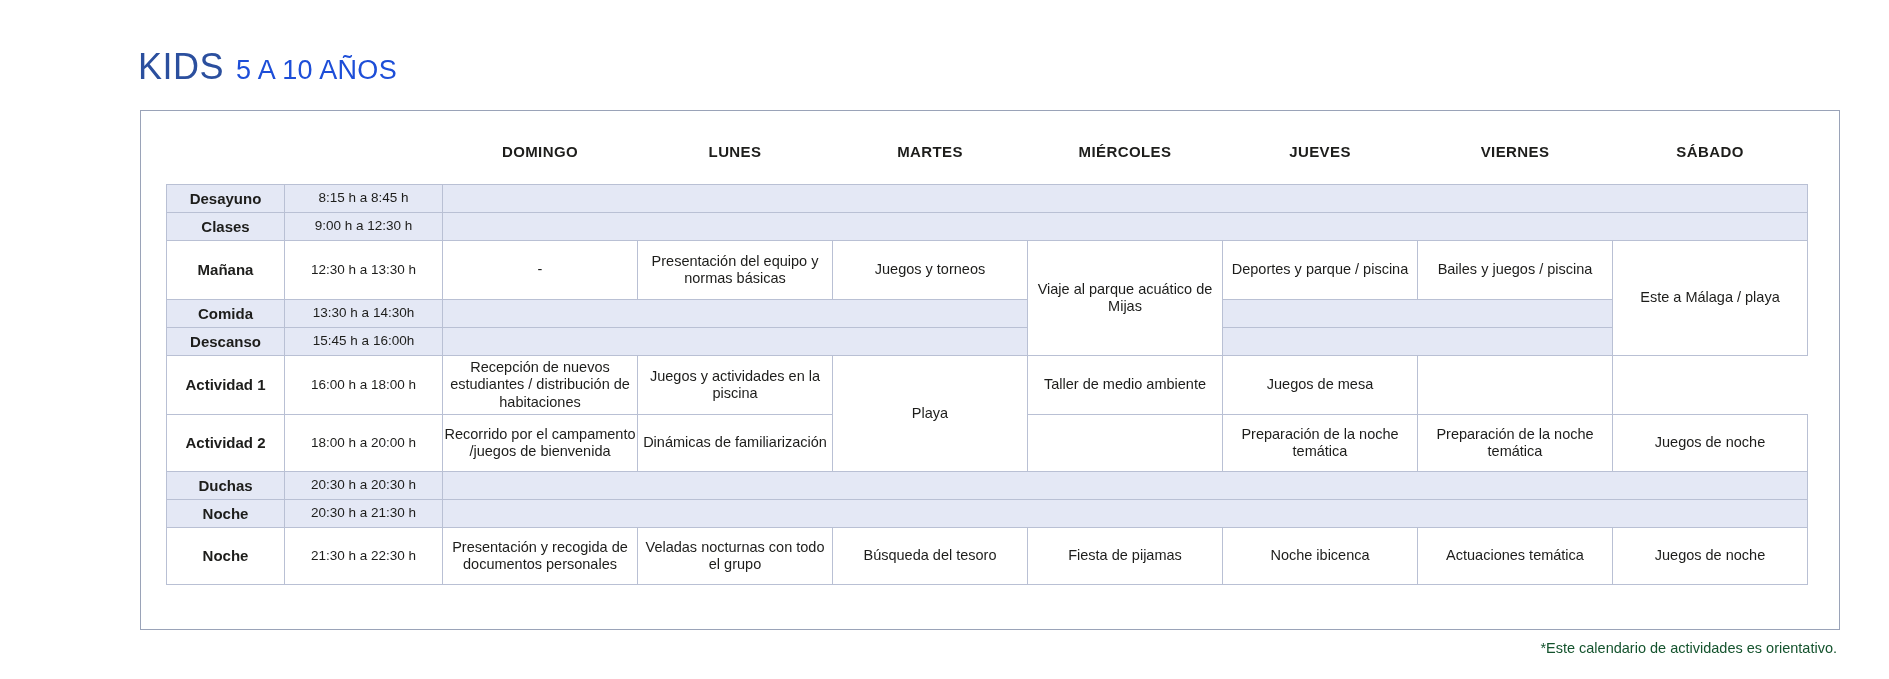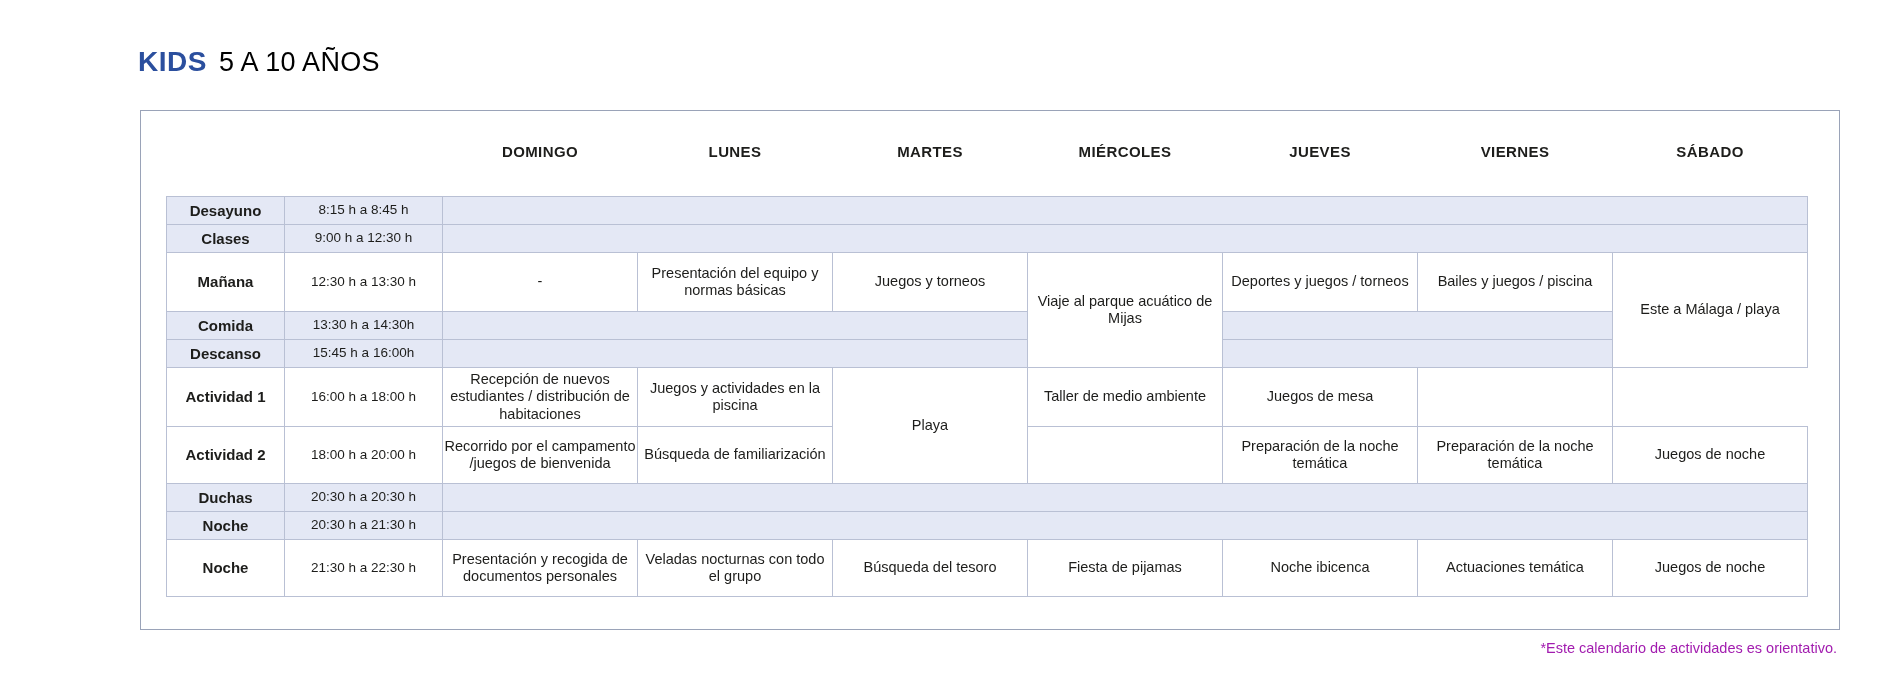--- a/index.html
+++ b/index.html
@@ -22,29 +22,29 @@
   
   .title-row {
     position: absolute;
     left: 138px;
     top: 46px;
     display: flex;
     align-items: baseline;
     gap: 12px;
   }
   .title-main {
-    font-size: 28px;
-    font-weight: bold;
+    font-size: 36px;
+    font-weight: normal;
     color: #2b4f9e;
     letter-spacing: 0.5px;
   }
   .title-sub {
     font-size: 27px;
     font-weight: normal;
-    color: #000000;
+    color: #1d4ed8;
     letter-spacing: 0.3px;
   }
   
   .frame {
     position: absolute;
     left: 140px;
     top: 110px;
     width: 1700px;
     height: 520px;
     border: 1px solid #9aa3b8;
@@ -73,21 +73,21 @@
     line-height: 1.2;
   }
   
   tr.head th {
     border: none;
     font-size: 15px;
     font-weight: bold;
     letter-spacing: 0.4px;
     height: 44px;
     color: #1d1d1b;
-    padding-bottom: 22px;
+    padding-bottom: 10px;
   }
   td.label {
     text-align: left;
     padding-left: 12px;
     font-weight: bold;
     font-size: 15px;
     white-space: nowrap;
   }
   td.time {
     text-align: left;
@@ -108,21 +108,21 @@
     background: #ffffff;
   }
   td.band-fill { background: #e4e8f5; }
 
   
   .note {
     position: absolute;
     right: 52px;
     top: 640px;
     font-size: 14.5px;
-    color: #a21caf;
+    color: #14532d;
   }
 </style>
 </head>
 <body>
 
 <div class="page">
 
   <div class="title-row">
     <span class="title-main">KIDS</span>
     <span class="title-sub">5 A 10 AÑOS</span>
@@ -167,21 +167,21 @@
         <td class="span-cell" colspan="7"></td>
       </tr>
 
       <tr class="tall">
         <td class="label">Mañana</td>
         <td class="time">12:30 h a 13:30 h</td>
         <td class="cell">-</td>
         <td class="cell">Presentación del equipo y normas básicas</td>
         <td class="cell">Juegos y torneos</td>
         <td class="cell" rowspan="3">Viaje al parque acuático de Mijas</td>
-        <td class="cell">Deportes y juegos / torneos</td>
+        <td class="cell">Deportes y parque / piscina</td>
         <td class="cell">Bailes y juegos / piscina</td>
         <td class="cell" rowspan="3">Este a Málaga / playa</td>
       </tr>
 
       <tr class="band">
         <td class="label">Comida</td>
         <td class="time">13:30 h a 14:30h</td>
         <td class="span-cell band-fill" colspan="3"></td>
         <td class="band-fill" colspan="2"></td>
       </tr>
@@ -201,21 +201,21 @@
         <td class="cell" rowspan="2">Playa</td>
         <td class="cell">Taller de medio ambiente</td>
         <td class="cell">Juegos de mesa</td>
         <td class="cell"></td>
       </tr>
 
       <tr class="tall2">
         <td class="label">Actividad 2</td>
         <td class="time">18:00 h a 20:00 h</td>
         <td class="cell">Recorrido por el  campamento /juegos de bienvenida</td>
-        <td class="cell">Búsqueda de familiarización</td>
+        <td class="cell">Dinámicas de familiarización</td>
         <td class="cell"></td>
         <td class="cell">Preparación de la noche temática</td>
         <td class="cell">Preparación de la noche temática</td>
         <td class="cell">Juegos de noche</td>
       </tr>
 
       <tr class="band">
         <td class="label">Duchas</td>
         <td class="time">20:30 h a 20:30 h</td>
         <td class="span-cell" colspan="7"></td>

